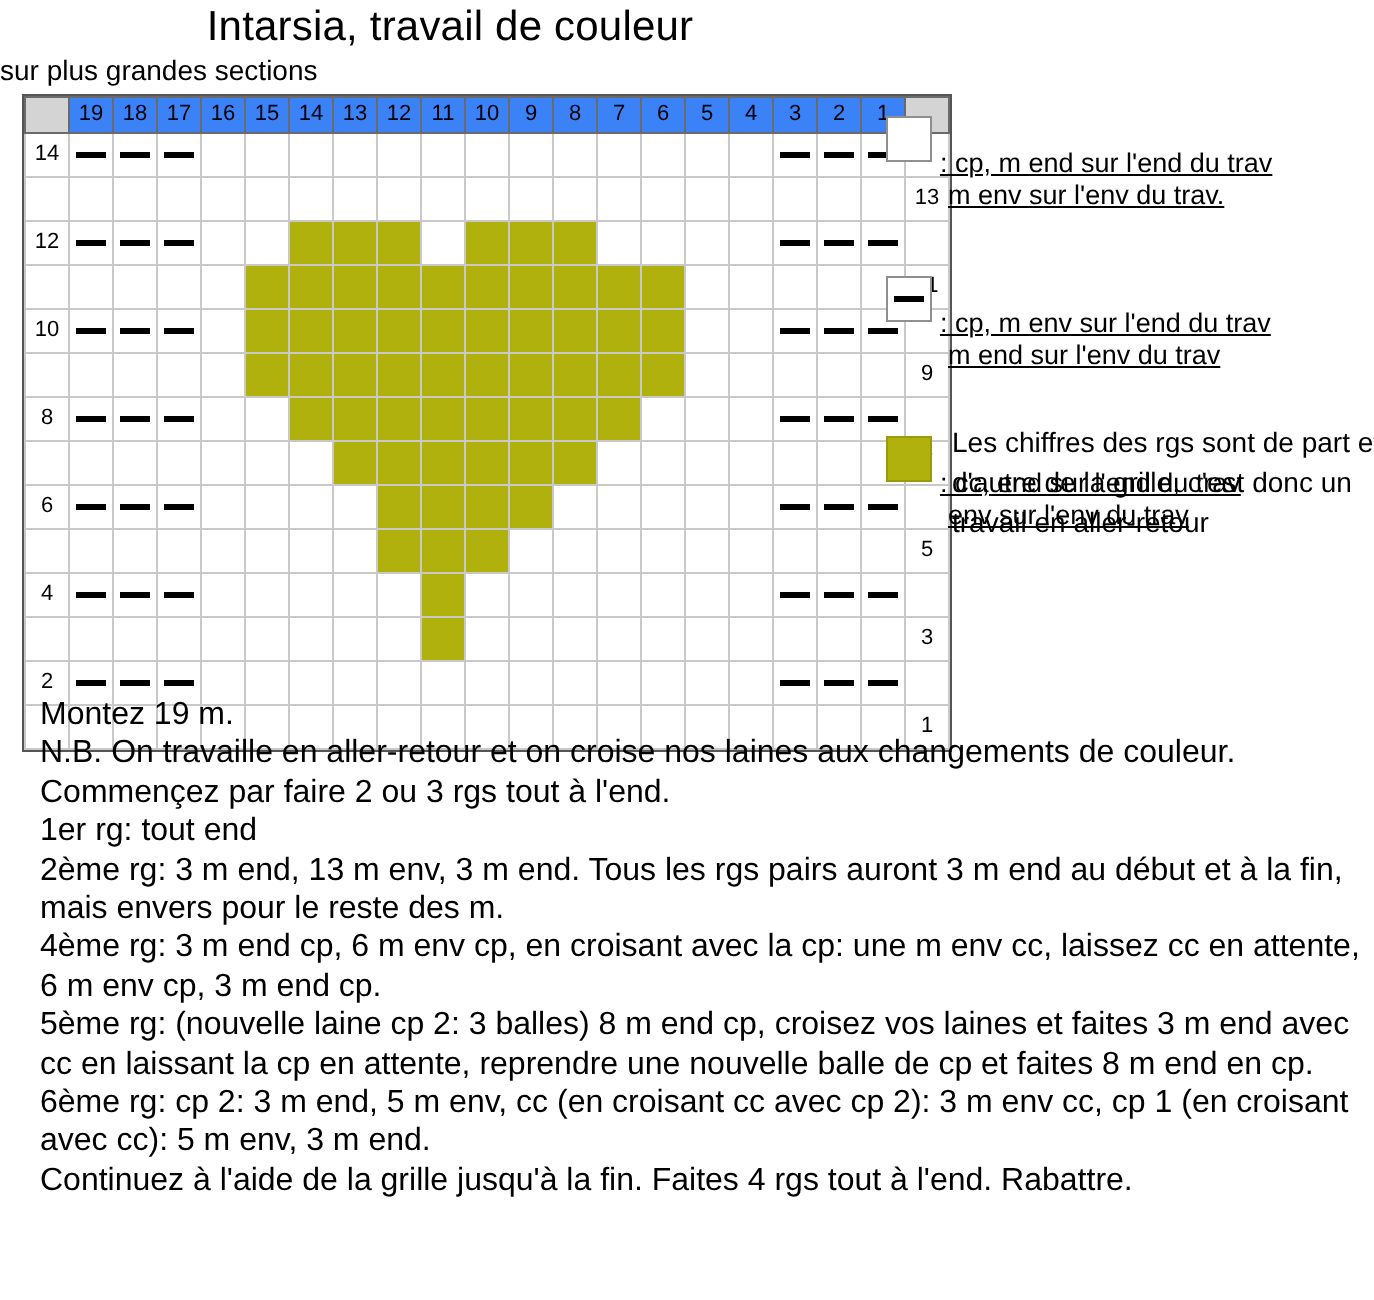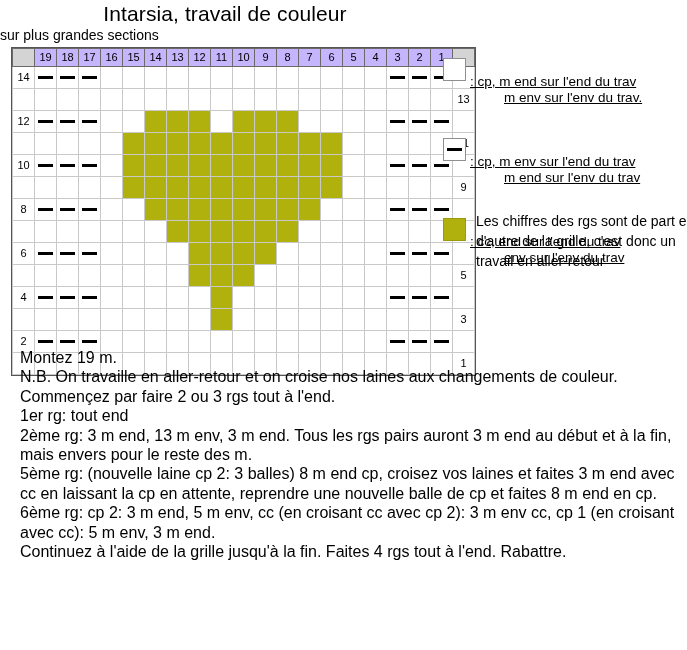--- a/index.html
+++ b/index.html
@@ -49,21 +49,21 @@
     padding: 0;
     border: 1px solid #c9c9c9;
     font-size: 11px;
     text-align: center;
     vertical-align: middle;
     background: #ffffff;
     line-height: 1;
   }
   
   table.chart tr.colnums td {
-    background: #c4b5fd;
+    background: #3b82f6;
     border: 1px solid #6a6a6a;
     color: #000;
     font-size: 11px;
     height: 17px;
   }
   table.chart tr.colnums td.blank-corner {
     background: #d4d4d4;
   }
   
   td.rownum {
@@ -127,21 +127,21 @@
     background: #000;
   }
   .legend-text {
     font-size: 13.5px;
     line-height: 16px;
     white-space: pre-line;
     text-decoration: underline;
   }
   .legend-text .l2 {
     display: block;
-    padding-left: 34px;
+    padding-left: 4px;
   }
   #legend-note {
     position: absolute;
     left: 455px;
     top: 211px;
     width: 230px;
     font-size: 14px;
     line-height: 20px;
     margin-left: 21px;
   }
@@ -632,16 +632,17 @@
 </div>
 
 <div id="legend-note">Les chiffres des rgs sont de part et d'autre de la grille, c'est donc un travail en aller-retour</div>
 
 <div id="instructions">
     <p>Montez 19 m.</p>
     <p>N.B. On travaille en aller-retour et on croise nos laines aux changements de couleur.</p>
     <p>Commençez par faire 2 ou 3 rgs tout à l'end.</p>
     <p>1er rg: tout end</p>
     <p>2ème rg: 3 m end, 13 m env, 3 m end. Tous les rgs pairs auront 3 m end au début et à la fin, mais envers pour le reste des m.</p>
+    <p>4ème rg: 3 m end cp, 6 m env cp, en croisant avec la cp: une m env cc, laissez cc en attente, 6 m env cp, 3 m end cp.</p>
     <p>5ème rg: (nouvelle laine cp 2: 3 balles) 8 m end cp, croisez vos laines et faites 3 m end avec cc en laissant la cp en attente, reprendre une nouvelle balle de cp et faites 8 m end en cp.</p>
     <p>6ème rg: cp 2: 3 m end, 5 m env, cc (en croisant cc avec cp 2): 3 m env cc, cp 1 (en croisant avec cc): 5 m env, 3 m end.</p>
     <p>Continuez à l'aide de la grille jusqu'à la fin. Faites 4 rgs tout à l'end. Rabattre.</p>
   </div>
 
 </body></html>

